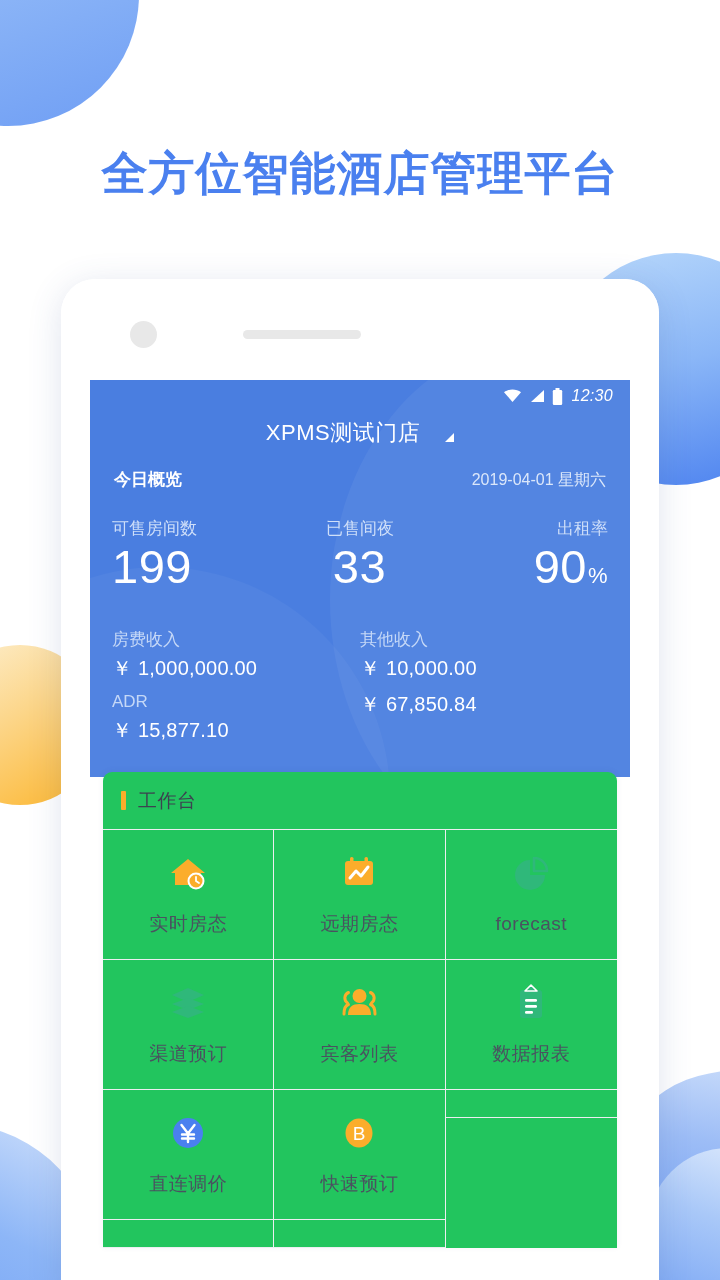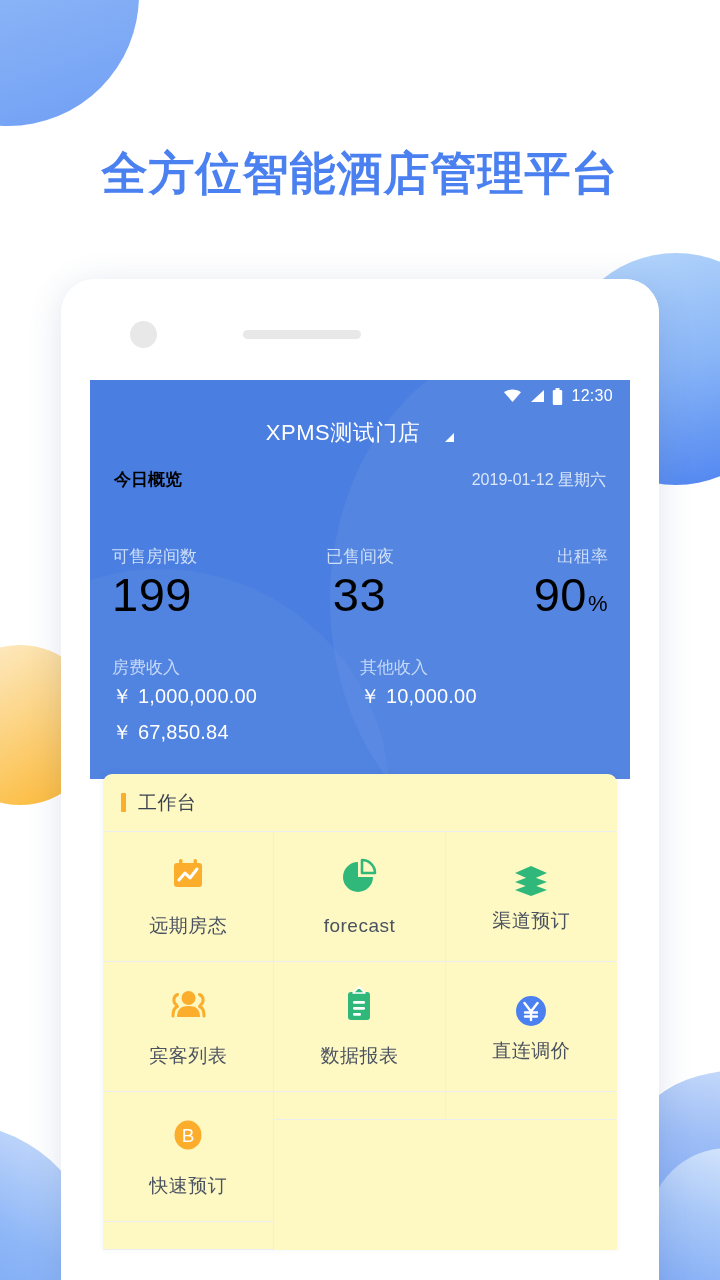--- a/index.html
+++ b/index.html
@@ -171,20 +171,21 @@
   .header-inner { position: relative; z-index: 2; }
 
   .statusbar {
     display: flex;
     justify-content: flex-end;
     align-items: center;
     gap: 7px;
     height: 32px;
     padding: 0 17px 0 0;
     color: #ffffff;
+    font-style: italic;
   }
   .sb-icon { display: flex; align-items: center; }
   .sb-time {
     font-size: 16px;
     color: #ffffff;
     letter-spacing: 0.3px;
     margin-left: 1px;
   }
 
   .titlebar {
@@ -209,43 +210,43 @@
 
   .overview-row {
     display: flex;
     justify-content: space-between;
     align-items: baseline;
     padding: 14px 24px 0 24px;
   }
   .overview-label {
     font-size: 17px;
     font-weight: 700;
-    color: #000000;
+    color: #ffffff;
   }
   .overview-date {
     font-size: 16px;
     color: #dbe7fa;
   }
 
   .kpi-row {
     display: flex;
     padding: 26px 22px 0 22px;
   }
-  .kpi { flex: 1; text-align: center; margin-top: 28px; }
+  .kpi { flex: 1; text-align: center; }
   .kpi:first-child { text-align: left; }
   .kpi:last-child { text-align: right; }
   .kpi-title {
     font-size: 17px;
     color: #cfdff9;
     margin-bottom: 2px;
   }
   .kpi-value {
     font-size: 47px;
     font-weight: 400;
-    color: #000000;
+    color: #ffffff;
     line-height: 1.08;
     letter-spacing: 0.5px;
   }
   .kpi-unit {
     font-size: 22px;
     font-weight: 400;
     margin-left: 1px;
   }
 
   .rev-grid {
@@ -264,21 +265,21 @@
     color: #ffffff;
     line-height: 1.5;
     letter-spacing: 0.2px;
   }
   .rev-block { padding-right: 10px; }
 
   
   .workbench {
     position: relative;
     margin: 4px 13px;
-    background: #fef9c3;
+    background: #22c55e;
     border-radius: 9px 9px 0 0;
     box-shadow: 0 -1px 6px rgba(40, 70, 130, 0.07);
     margin-top: -5px;
     z-index: 3;
   }
   .wb-header {
     display: flex;
     align-items: center;
     gap: 12px;
     height: 57px;
@@ -305,21 +306,21 @@
     height: 130px;
     display: flex;
     flex-direction: column;
     align-items: center;
     justify-content: center;
     gap: 17px;
     border-right: 1px solid #eceef1;
     border-bottom: 1px solid #eceef1;
     box-sizing: border-box;
   }
-  .cell:nth-child(3n) { border-right: none; gap: 6px; }
+  .cell:nth-child(3n) { border-right: none; }
   .cell-label {
     font-size: 19px;
     color: #4a5260;
     letter-spacing: 0.5px;
   }
   .cell-icon {
     width: 42px;
     height: 42px;
     display: flex;
     align-items: center;
@@ -373,21 +374,21 @@
             <span class="sb-time">12:30</span>
           </div>
 
           <div class="titlebar">
             <span class="title-text">XPMS测试门店</span>
             <span class="title-caret"></span>
           </div>
 
           <div class="overview-row">
             <span class="overview-label">今日概览</span>
-            <span class="overview-date">2019-01-12 星期六</span>
+            <span class="overview-date">2019-04-01 星期六</span>
           </div>
 
           <div class="kpi-row">
             <div class="kpi">
               <div class="kpi-title">可售房间数</div>
               <div class="kpi-value"><span>199</span><span class="kpi-unit"></span></div>
             </div>
             <div class="kpi">
               <div class="kpi-title">已售间夜</div>
               <div class="kpi-value"><span>33</span><span class="kpi-unit"></span></div>
@@ -399,37 +400,51 @@
           </div>
 
           <div class="rev-grid">
             <div class="rev-block">
               <div class="rev-label">房费收入</div>
               <div class="rev-value">￥ 1,000,000.00</div>
             </div>
             <div class="rev-block">
               <div class="rev-label">其他收入</div>
               <div class="rev-value">￥ 10,000.00</div>
+            </div>
+            <div class="rev-block">
+              <div class="rev-label">ADR</div>
+              <div class="rev-value">￥ 15,877.10</div>
             </div>
             <div class="rev-block">
               <div class="rev-value">￥ 67,850.84</div>
             </div>
           </div>
 
         </div>
       </div>
 
       <div class="workbench">
         <div class="wb-header">
           <span class="wb-accent"></span>
           <span class="wb-title">工作台</span>
         </div>
 
         <div class="grid">
 
+          <div class="cell">
+            <span class="cell-icon">
+              <svg width="42" height="42" viewBox="0 0 42 42">
+                <path d="M21 7 L38 21 L34 21 L34 33 L8 33 L8 21 L4 21 Z" fill="#fbad2b"></path>
+                <circle cx="29" cy="29" r="7.5" fill="#fbad2b" stroke="#ffffff" stroke-width="2"></circle>
+                <path d="M29 25 L29 29 L32 31" stroke="#ffffff" stroke-width="1.8" fill="none" stroke-linecap="round"></path>
+              </svg>
+            </span>
+            <span class="cell-label">实时房态</span>
+          </div>
 
           <div class="cell">
             <span class="cell-icon">
               <svg width="42" height="42" viewBox="0 0 42 42">
                 <rect x="7" y="9" width="28" height="24" rx="3" fill="#fbad2b"></rect>
                 <rect x="12" y="5" width="3.5" height="7" rx="1.6" fill="#fbad2b"></rect>
                 <rect x="26.5" y="5" width="3.5" height="7" rx="1.6" fill="#fbad2b"></rect>
                 <path d="M12 26 L18 19 L23 24 L30 15" stroke="#ffffff" stroke-width="3" fill="none" stroke-linecap="round" stroke-linejoin="round"></path>
               </svg>
             </span>

